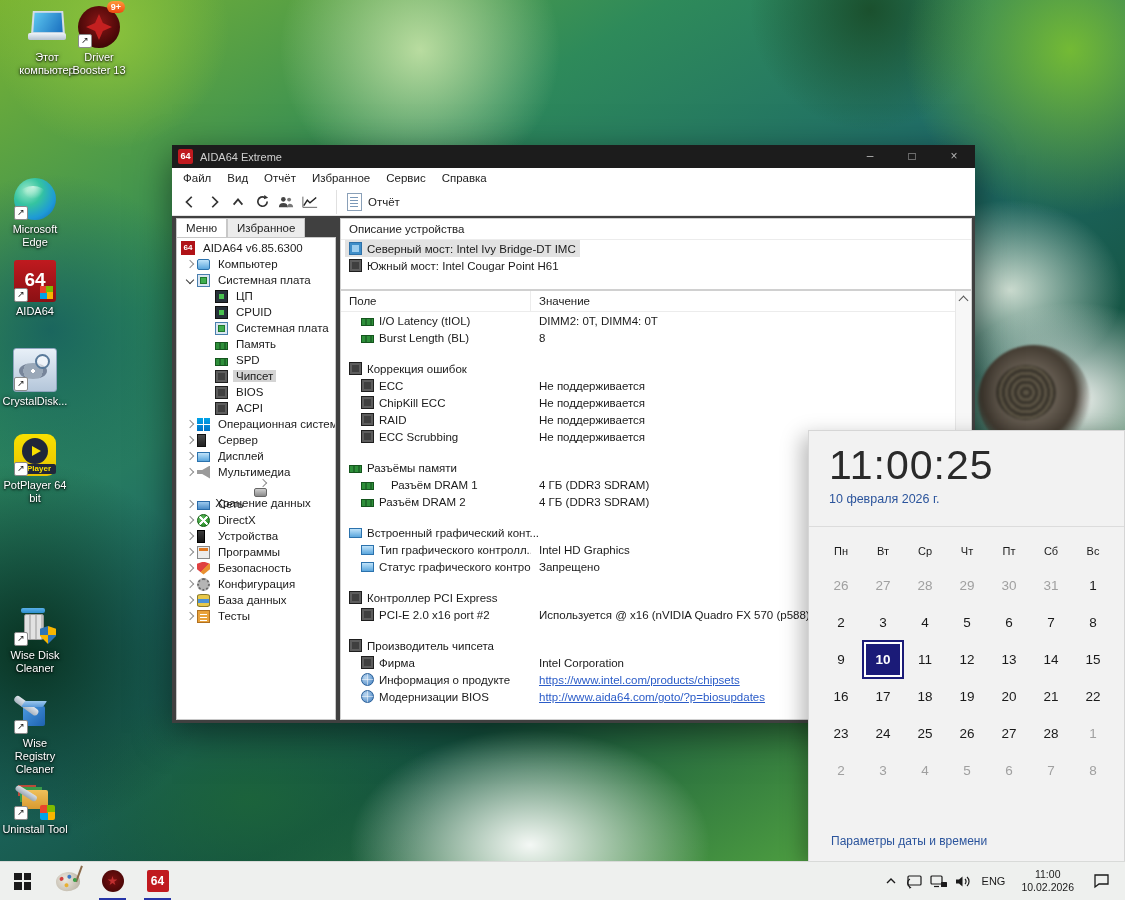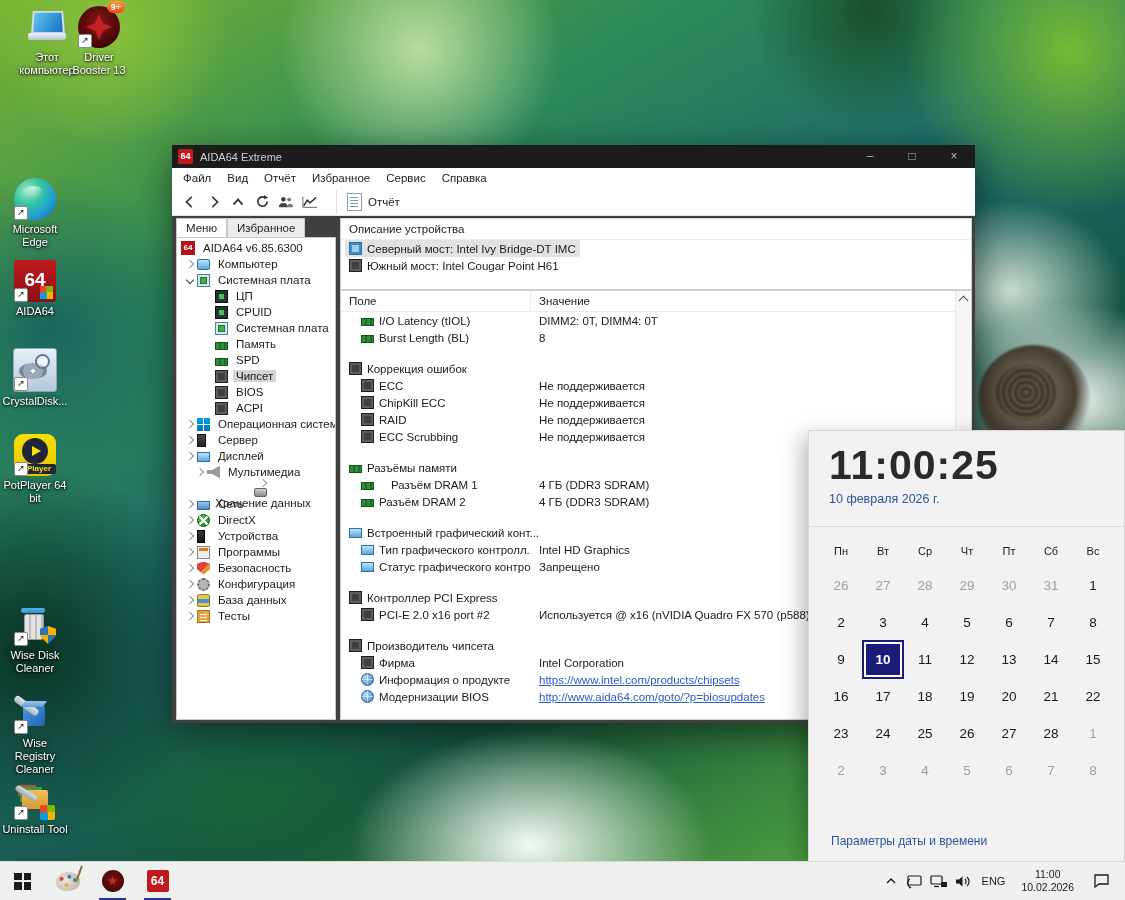--- a/index.html
+++ b/index.html
@@ -173,21 +173,21 @@
   .xrow{height:17px;display:flex;align-items:center;white-space:nowrap}
   .fcell{width:190px;flex:none;display:flex;align-items:center;overflow:hidden;box-sizing:border-box}
   .vcell{flex:1;overflow:hidden;padding-left:8px}
   .xrow.section .fcell{width:auto}
   .blankrow{height:14px}
   a.lnk{color:#2b5cc8;text-decoration:underline}
   
   #flyout{position:absolute;left:808px;top:430px;width:317px;height:432px;background:#f2f2f2;z-index:40;
     border:1px solid #d6d6d6;box-sizing:border-box;box-shadow:-6px 6px 20px rgba(0,0,0,.28)}
   .fl-top{height:96px;border-bottom:1px solid #dcdcdc;padding:12px 0 0 20px;box-sizing:border-box}
-  .fl-time{font-size:41px;font-weight:700;color:#2a2a2a;letter-spacing:1px;line-height:44px}
+  .fl-time{font-size:41px;font-weight:400;color:#2a2a2a;letter-spacing:1px;line-height:44px}
   .fl-date{margin-top:5px;font-size:12.5px;color:#2b549c}
   .fl-month-row{display:flex;align-items:center;padding:20px 26px 0 22px}
   .fl-month{flex:1;font-size:13.5px;color:#1a1a1a}
   .fl-chev{width:30px;display:flex;justify-content:center}
   .chev-up,.chev-dn{width:9px;height:9px;border-right:1.4px solid #555;border-bottom:1.4px solid #555}
   .chev-up{transform:rotate(-135deg);margin-top:4px}
   .chev-dn{transform:rotate(45deg);margin-bottom:4px}
   .fl-week{display:grid;grid-template-columns:repeat(7,42px);margin:18px 0 0 11px;font-size:11px;color:#1a1a1a;text-align:center}
   .fl-grid{display:grid;grid-template-columns:repeat(7,42px);grid-auto-rows:37px;margin:10px 0 0 11px;font-size:13.5px}
   .fl-cell{display:flex;align-items:center;justify-content:center;color:#1a1a1a}
@@ -414,21 +414,21 @@
             <span class="ti ti-server"></span>
             <span class="tlabel">Сервер</span>
           </div>
           <div class="trow" style="padding-left: 6px;">
             <span class="tw">
               <span class="chv-c"></span>
             </span>
             <span class="ti ti-display"></span>
             <span class="tlabel">Дисплей</span>
           </div>
-          <div class="trow" style="padding-left: 16px;">
+          <div class="trow" style="padding-left: 6px;">
             <span class="tw">
               <span class="chv-c"></span>
             </span>
             <span class="ti ti-speaker"></span>
             <span class="tlabel">Мультимедиа</span>
           </div>
           <div class="trow" style="padding-left: 14px; flex-direction: column;">
             <span class="tw">
               <span class="chv-c"></span>
             </span>

